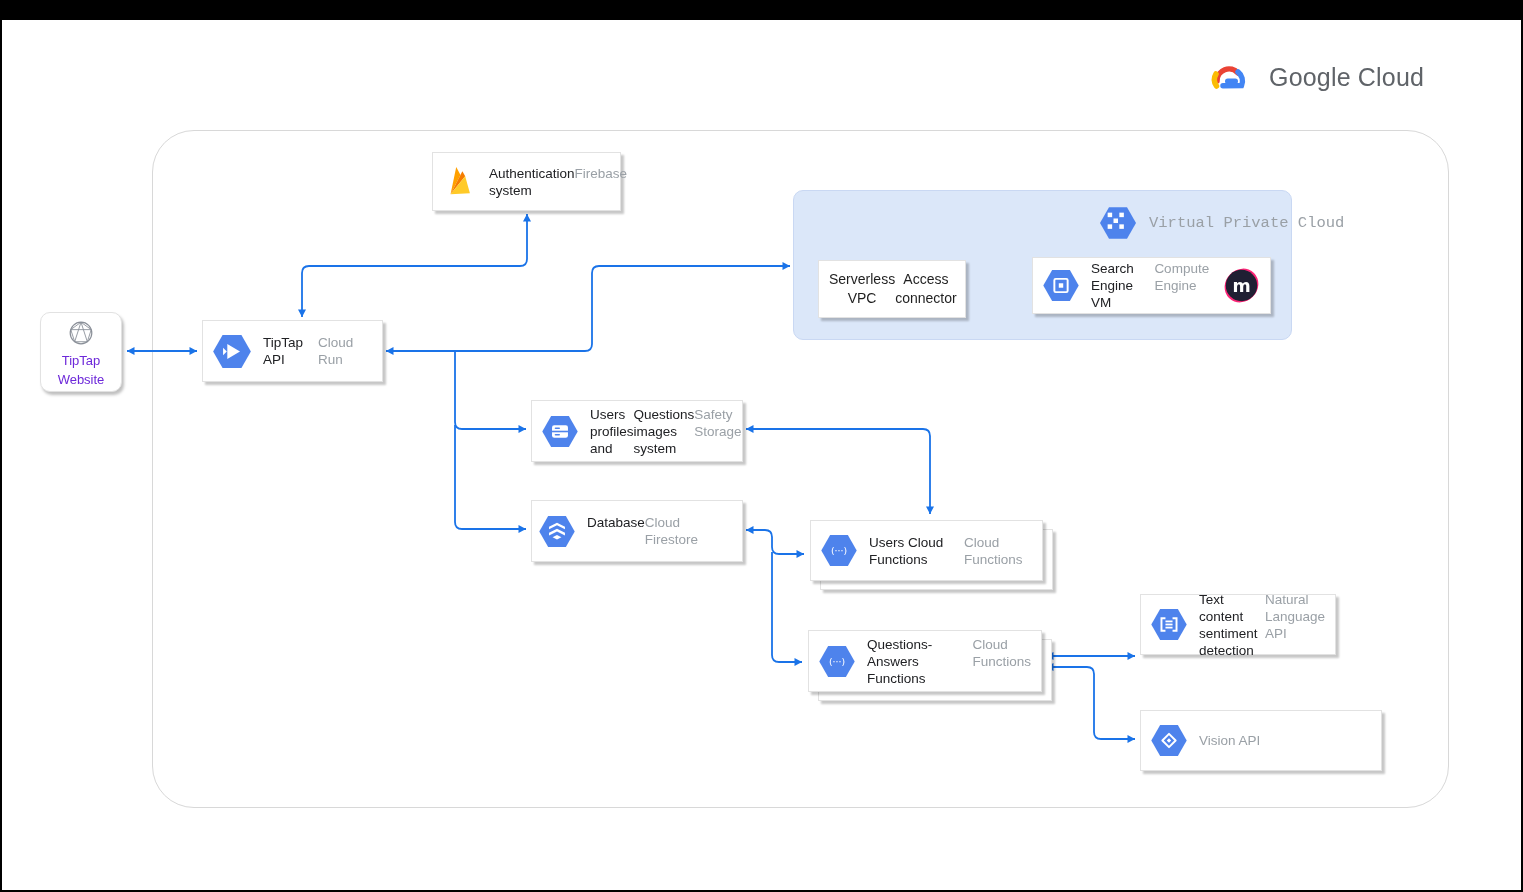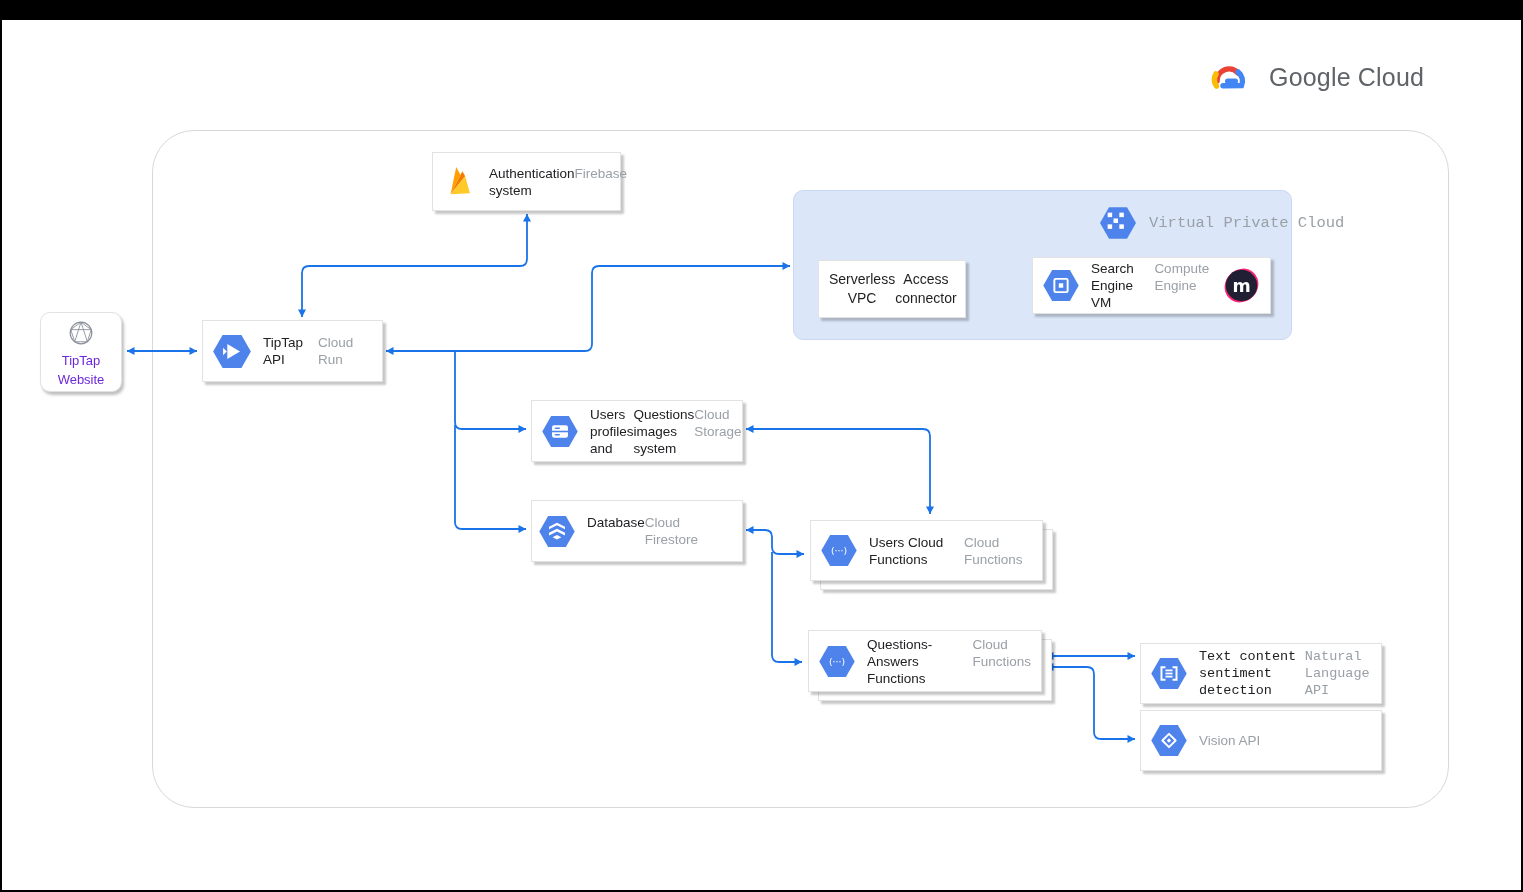--- a/index.html
+++ b/index.html
@@ -42,21 +42,21 @@
                 box-shadow:2px 3px 3px rgba(0,0,0,.25); }
   .n-website .wl { font-size:13px; color:#6d28d9; line-height:15px; text-align:center; }
   .n-api      { left:202px; top:320px; width:181px; height:62px; }
   .n-serverless { left:818px; top:260px; width:148px; height:58px; justify-content:flex-start; }
   .n-serverless .cl { font-size:14px; color:#1f1f1f; line-height:19px; text-align:center; }
   .n-searchvm { left:1032px; top:257px; width:239px; height:57px; }
   .n-storage  { left:531px; top:400px; width:212px; height:62px; }
   .n-database { left:531px; top:500px; width:212px; height:62px;padding-left:7px; }
   .n-usersfn  { left:810px; top:520px; width:233px; height:61px; }
   .n-qafn     { left:808px; top:630px; width:234px; height:62px; }
-  .n-nlp      { left:1140px; top:643px; width:242px; height:61px;font-family:Liberation Mono, monospace; }
+  .n-nlp      { left:1140px; top:594px; width:196px; height:61px; }
   .n-vision   { left:1140px; top:710px; width:242px; height:61px; }
 
   .s-usersfn  { left:820px; top:529px; width:233px; height:61px; }
   .s-qafn     { left:818px; top:639px; width:234px; height:62px; }
 
   .hex { flex:0 0 auto; }
   .badge { margin-left:auto; flex:0 0 auto; }
 </style>
 </head>
 <body>
@@ -178,21 +178,21 @@
     <svg class="hex" width="36" height="31" viewBox="0 0 40 35">
       <polygon points="0,17.5 10,0 30,0 40,17.5 30,35 10,35" fill="#4e83ec"></polygon>
       <rect x="11" y="10.5" width="18" height="14" rx="2.5" fill="#fff"></rect>
       <rect x="11" y="16.6" width="18" height="1.8" fill="#4e83ec"></rect>
       <rect x="14" y="13" width="6" height="1.8" rx="0.9" fill="#4e83ec"></rect>
       <rect x="14" y="20.2" width="6" height="1.8" rx="0.9" fill="#4e83ec"></rect>
     </svg>
     <div class="txt">
       <div class="t">Users profiles and</div>
       <div class="t">Questions images system</div>
-      <div class="s">Cloud Storage</div>
+      <div class="s">Safety Storage</div>
     </div>
   </div>
 
   <div class="node n-database">
     <svg class="hex" width="36" height="31" viewBox="0 0 40 35">
       <polygon points="0,17.5 10,0 30,0 40,17.5 30,35 10,35" fill="#4e83ec"></polygon>
       <polygon points="20,7.5 29,12 29,15 20,10.5 11,15 11,12" fill="#fff"></polygon>
       <polygon points="20,14.5 29,19 29,22 20,17.5 11,22 11,19" fill="#fff"></polygon>
       <polygon points="20,21.5 25,24 20,26.5 15,24" fill="#fff"></polygon>
     </svg>

